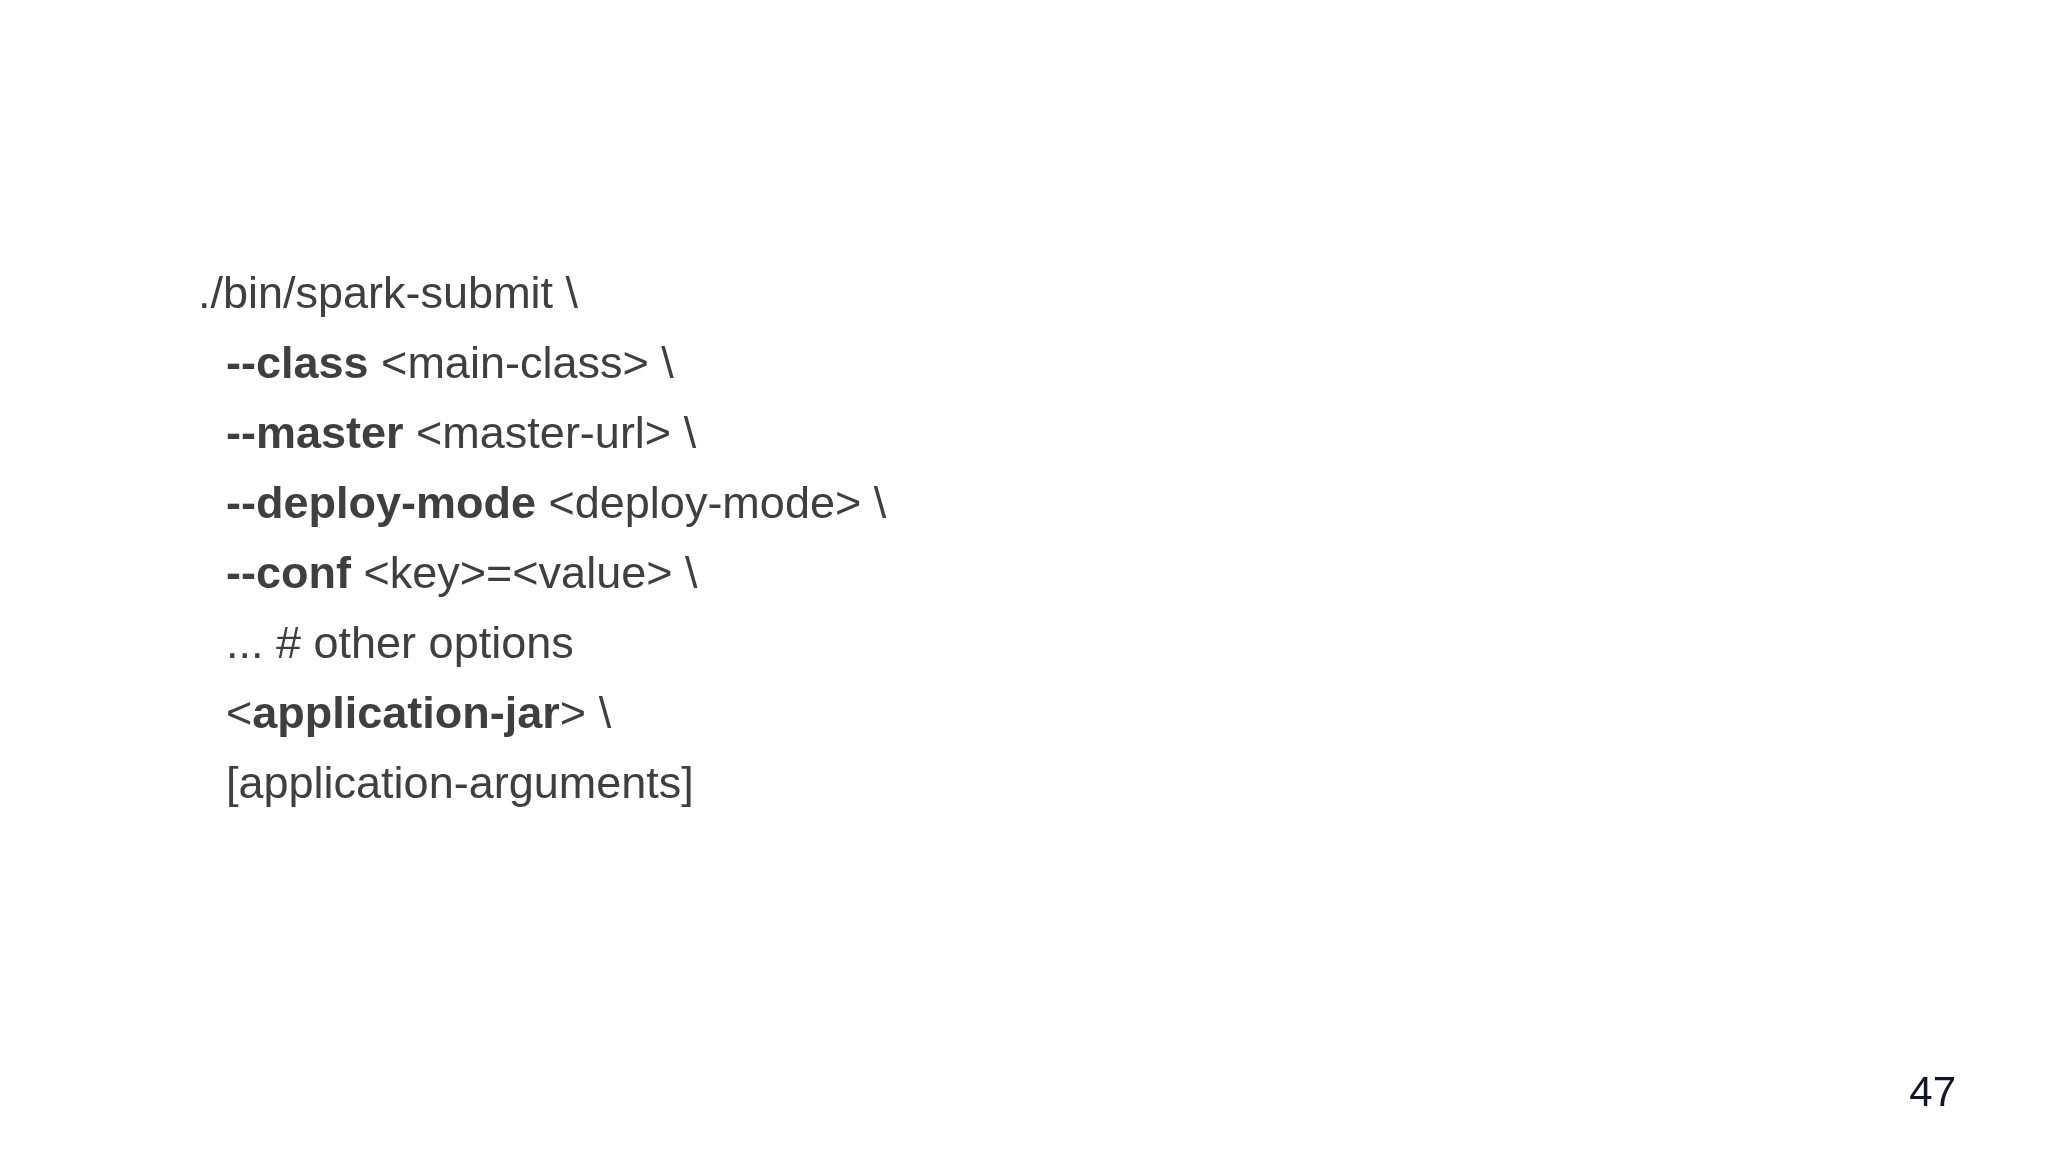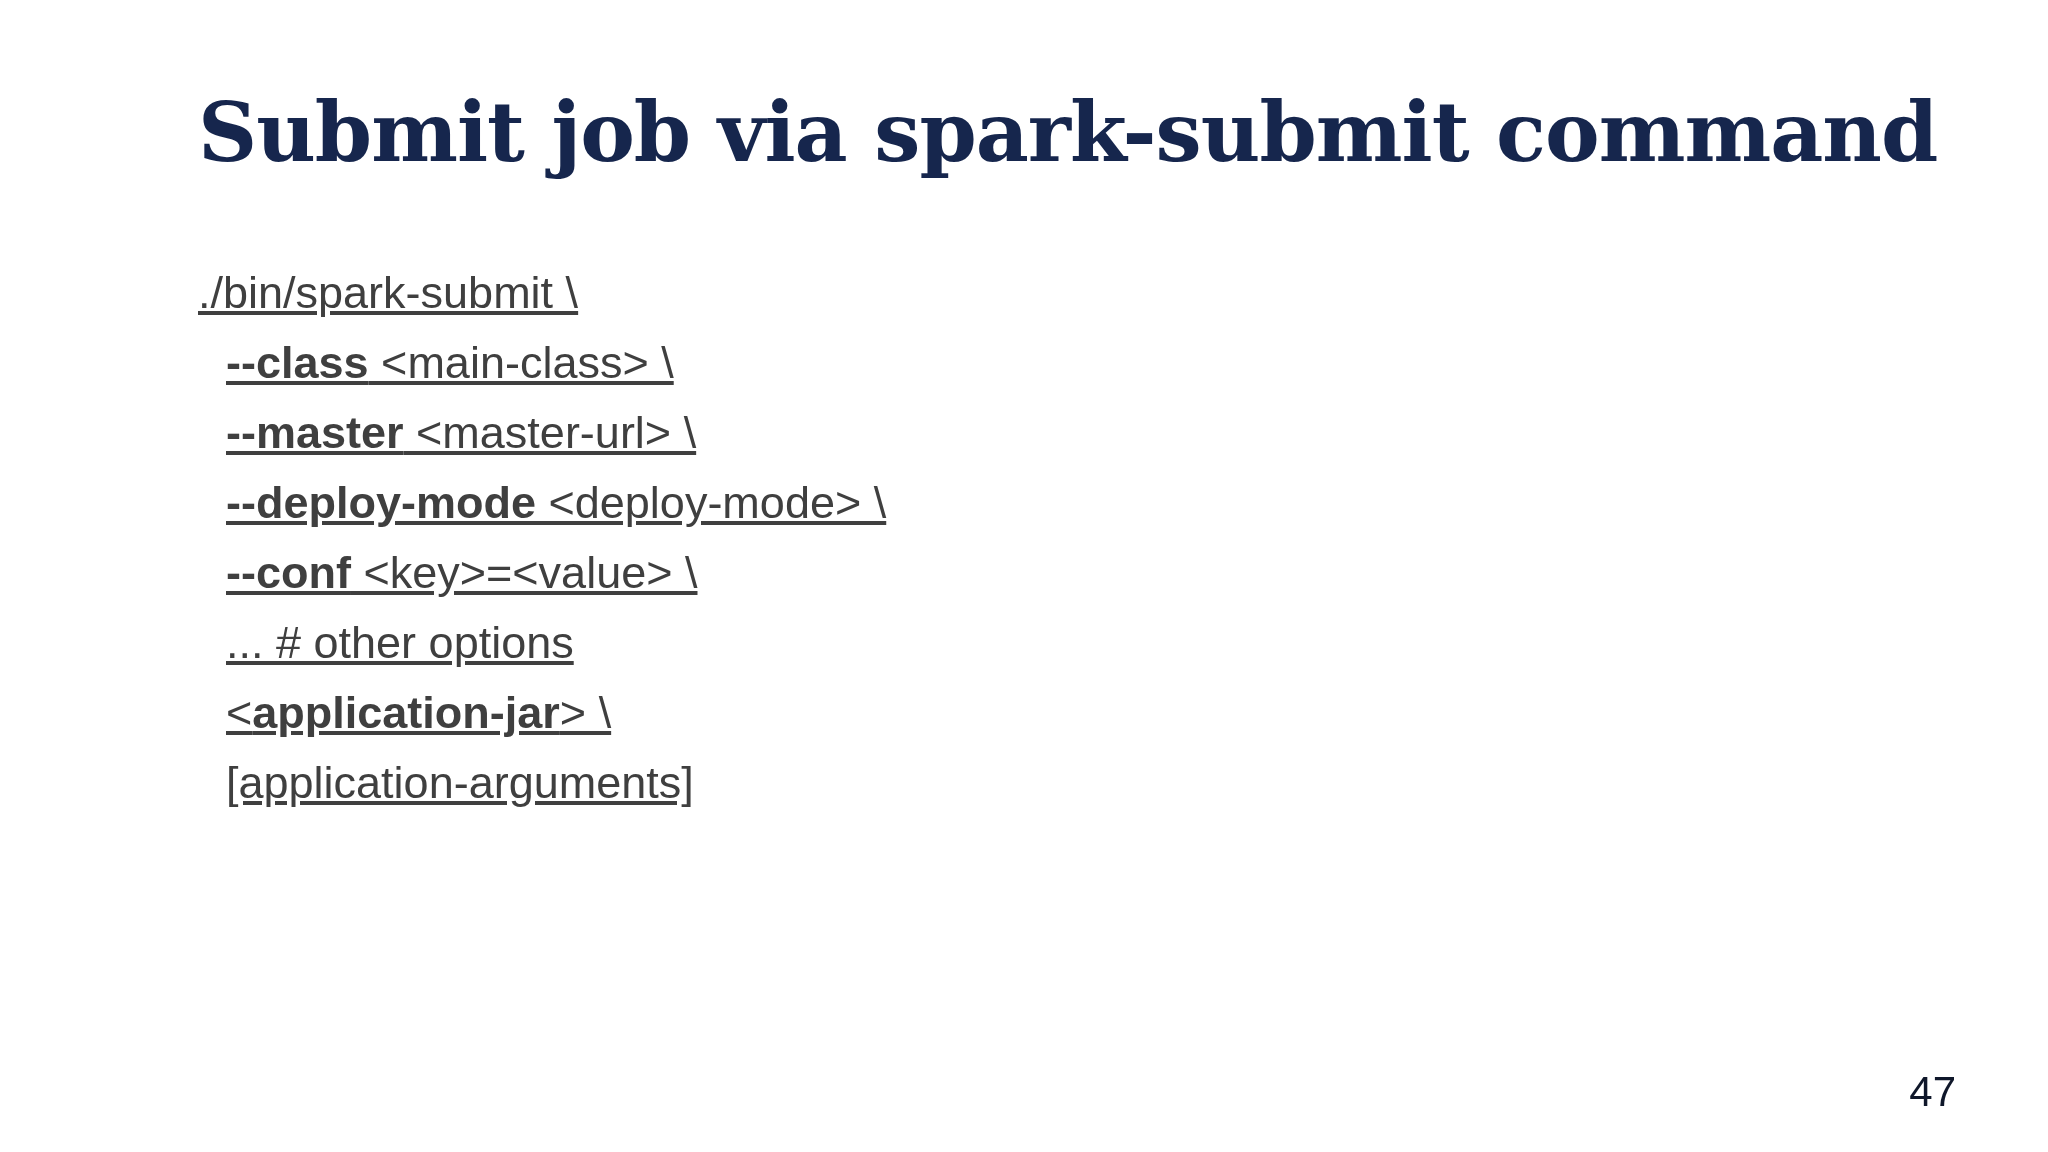--- a/index.html
+++ b/index.html
@@ -25,34 +25,33 @@
   .code-block {
     position: absolute;
     left: 198px;
     top: 258px;
     font-family: "Liberation Sans", "DejaVu Sans", sans-serif;
     font-size: 45px;
     line-height: 70px;
     color: #3f3f3f;
     white-space: pre;
   }
-  .code-line { white-space: pre; text-decoration: underline; }
+  .code-line { white-space: pre; }
   .code-line.indent { padding-left: 28px; }
   .code-line .bold { font-weight: bold; }
   .page-number {
     position: absolute;
     right: 92px;
     bottom: 36px;
     font-size: 42px;
     color: #0f172a;
     font-family: "Liberation Sans", "DejaVu Sans", sans-serif;
   }
 </style>
 </head>
 <body>
 
 <div class="slide">
-  <h1 class="slide-title">Submit job via spark-submit command</h1>
 
   <div class="code-block"><div class="code-line"><span>./bin/spark-submit \</span></div><div class="code-line indent"><span class="bold">--class</span><span> &lt;main-class&gt; \</span></div><div class="code-line indent"><span class="bold">--master</span><span> &lt;master-url&gt; \</span></div><div class="code-line indent"><span class="bold">--deploy-mode</span><span> &lt;deploy-mode&gt; \</span></div><div class="code-line indent"><span class="bold">--conf</span><span> &lt;key&gt;=&lt;value&gt; \</span></div><div class="code-line indent"><span>... # other options</span></div><div class="code-line indent"><span>&lt;</span><span class="bold">application-jar</span><span>&gt; \</span></div><div class="code-line indent"><span>[application-arguments]</span></div></div>
 
   <div class="page-number">47</div>
 </div>
 
 </body></html>

